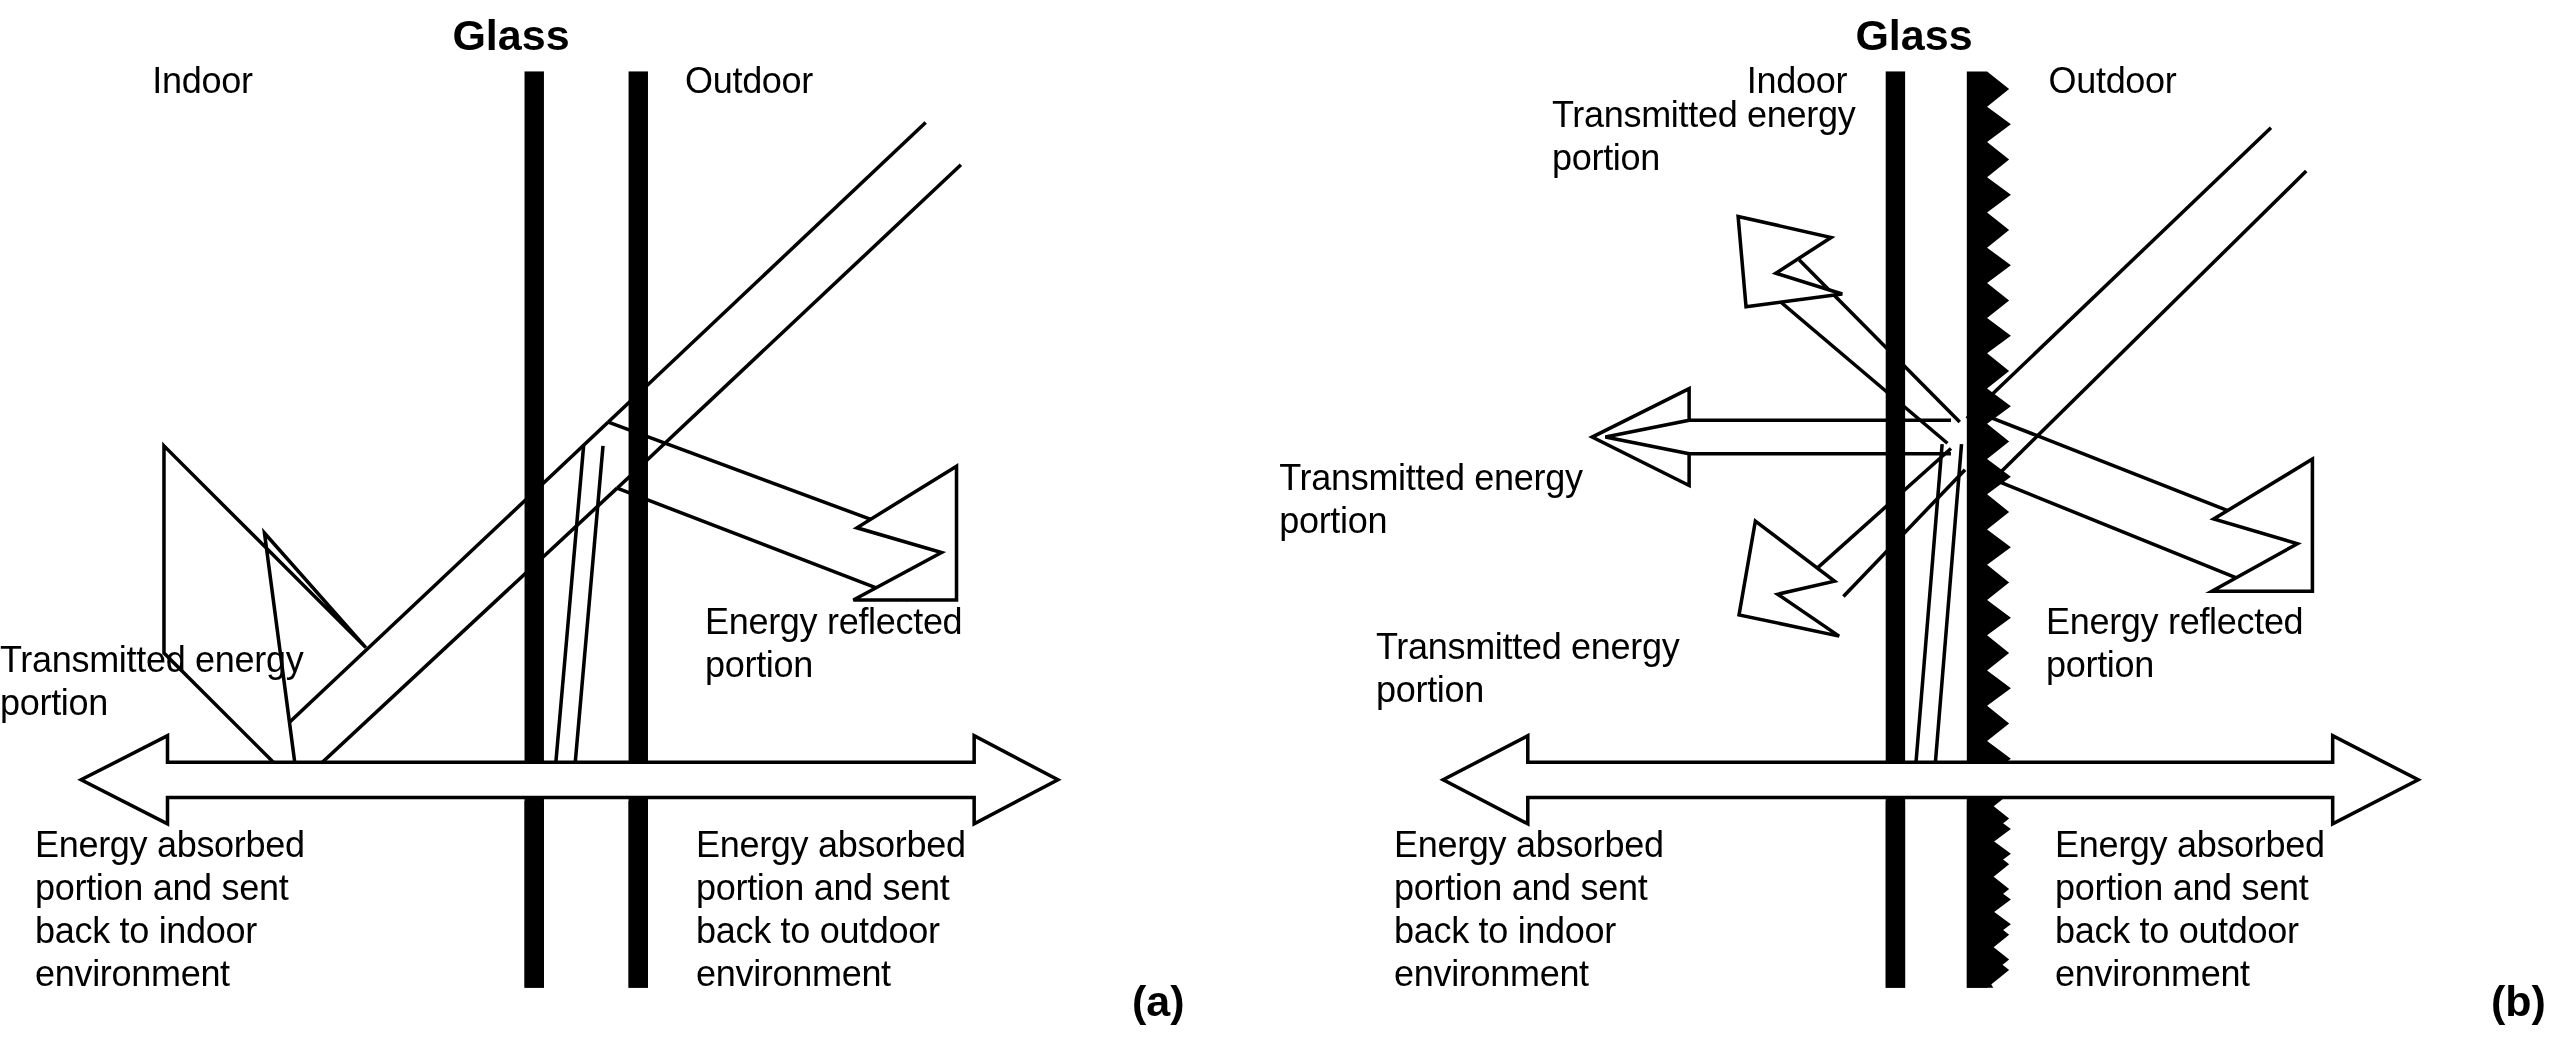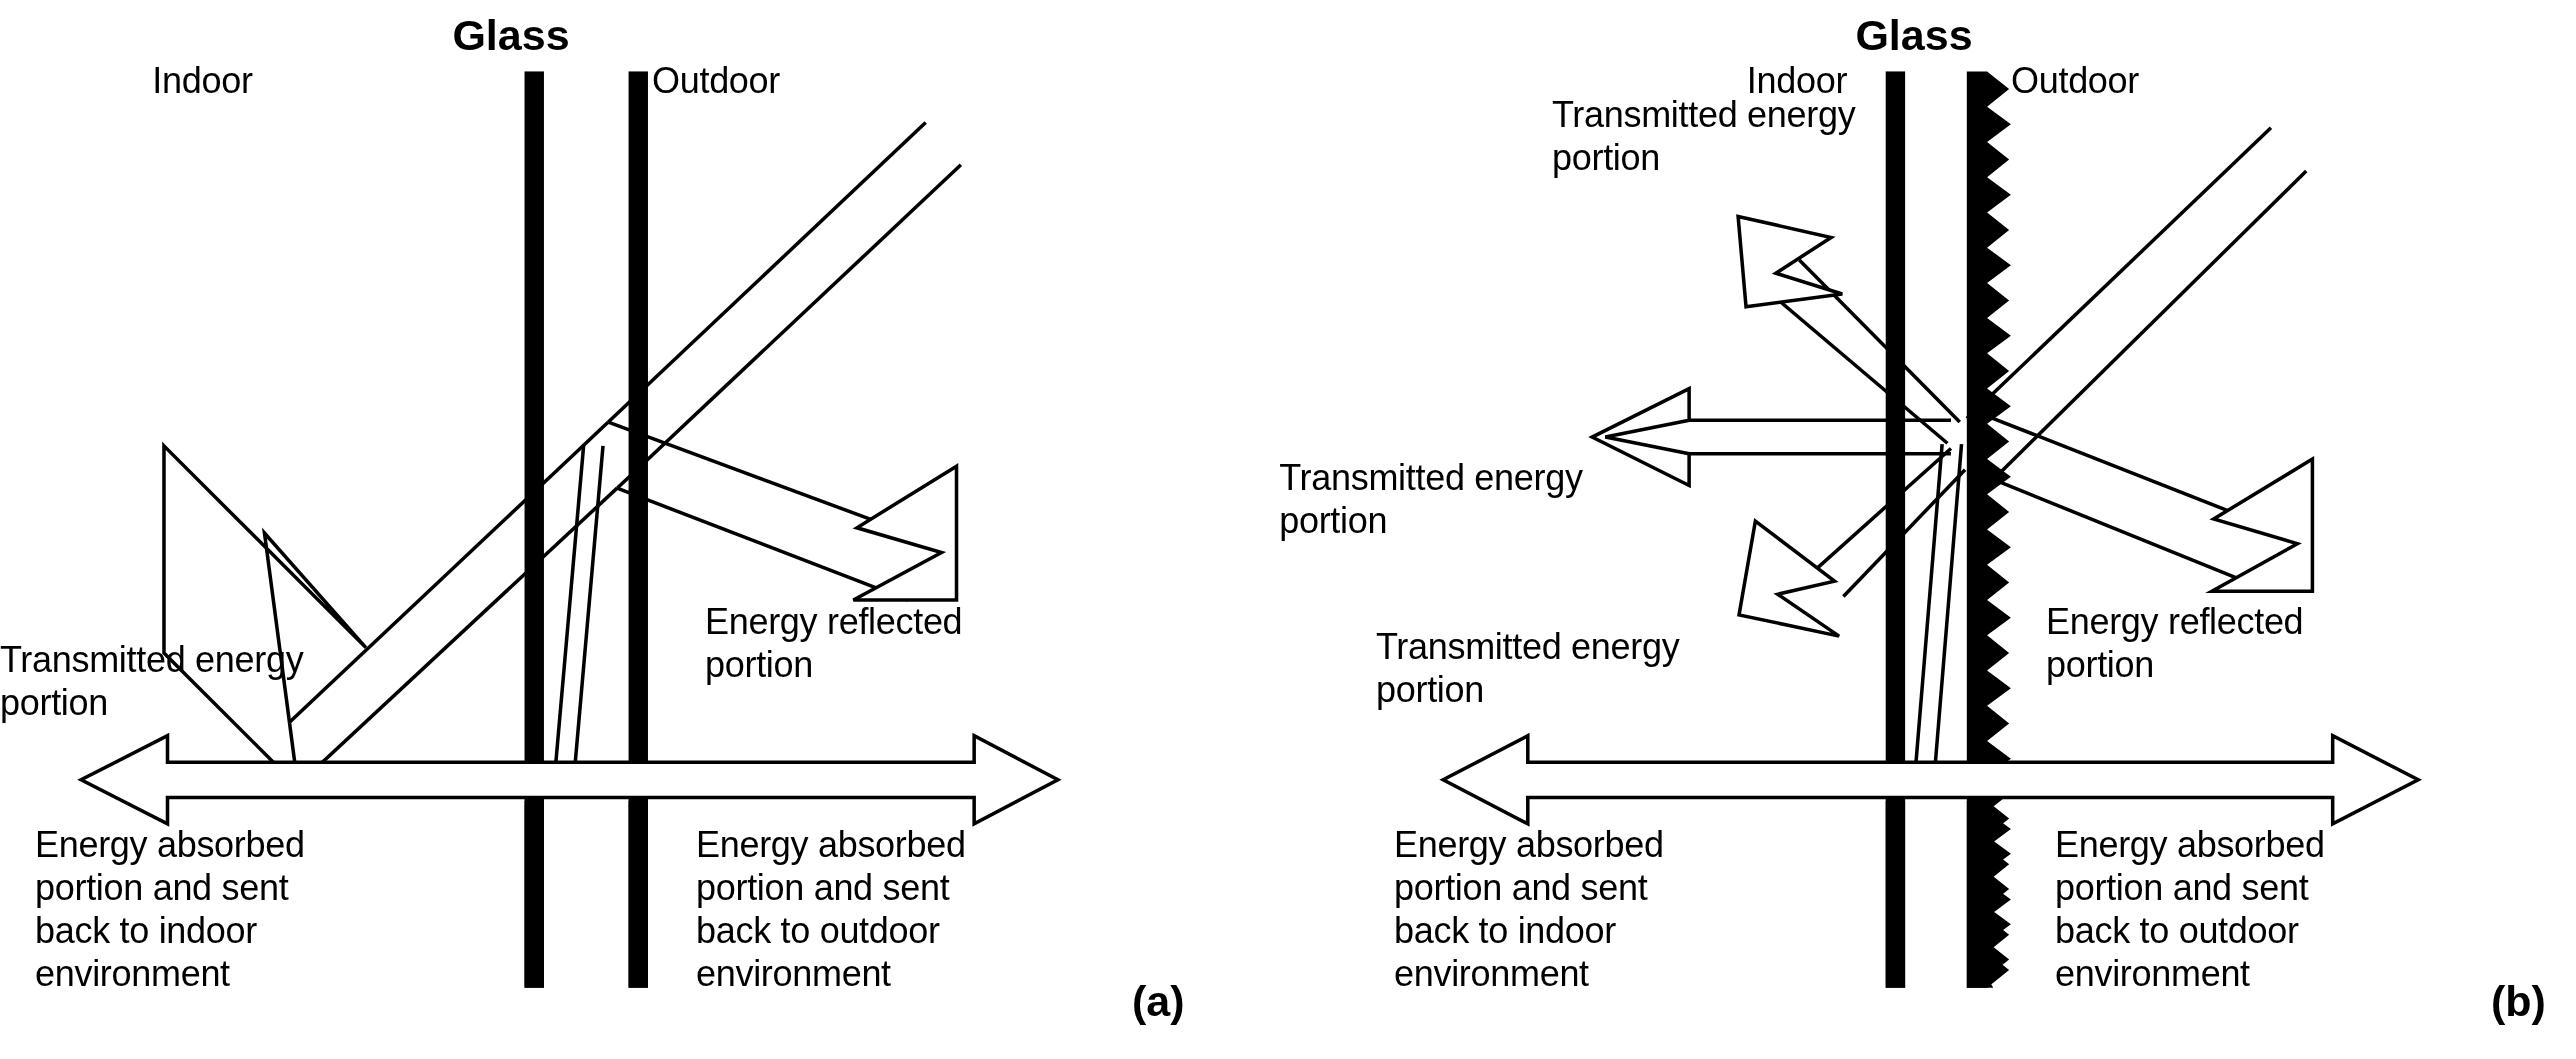--- a/index.html
+++ b/index.html
@@ -42,21 +42,21 @@
     position: absolute;
     font-family: "Liberation Sans", sans-serif;
     font-size: 36px;
     line-height: 43px;
     color: #000;
     white-space: pre-line;
     letter-spacing: -0.3px;
   }
   .lbl.center { }
   .lbl.right  { text-align: center; }
-  .lbl.left   { text-align: left; }
+  .lbl.left   { text-align: center; }
 
   .title-glass {
     position: absolute;
     font-size: 43px;
     font-weight: bold;
     letter-spacing: 0px;
     text-align: center;
   }
   .panel-tag {
     position: absolute;

